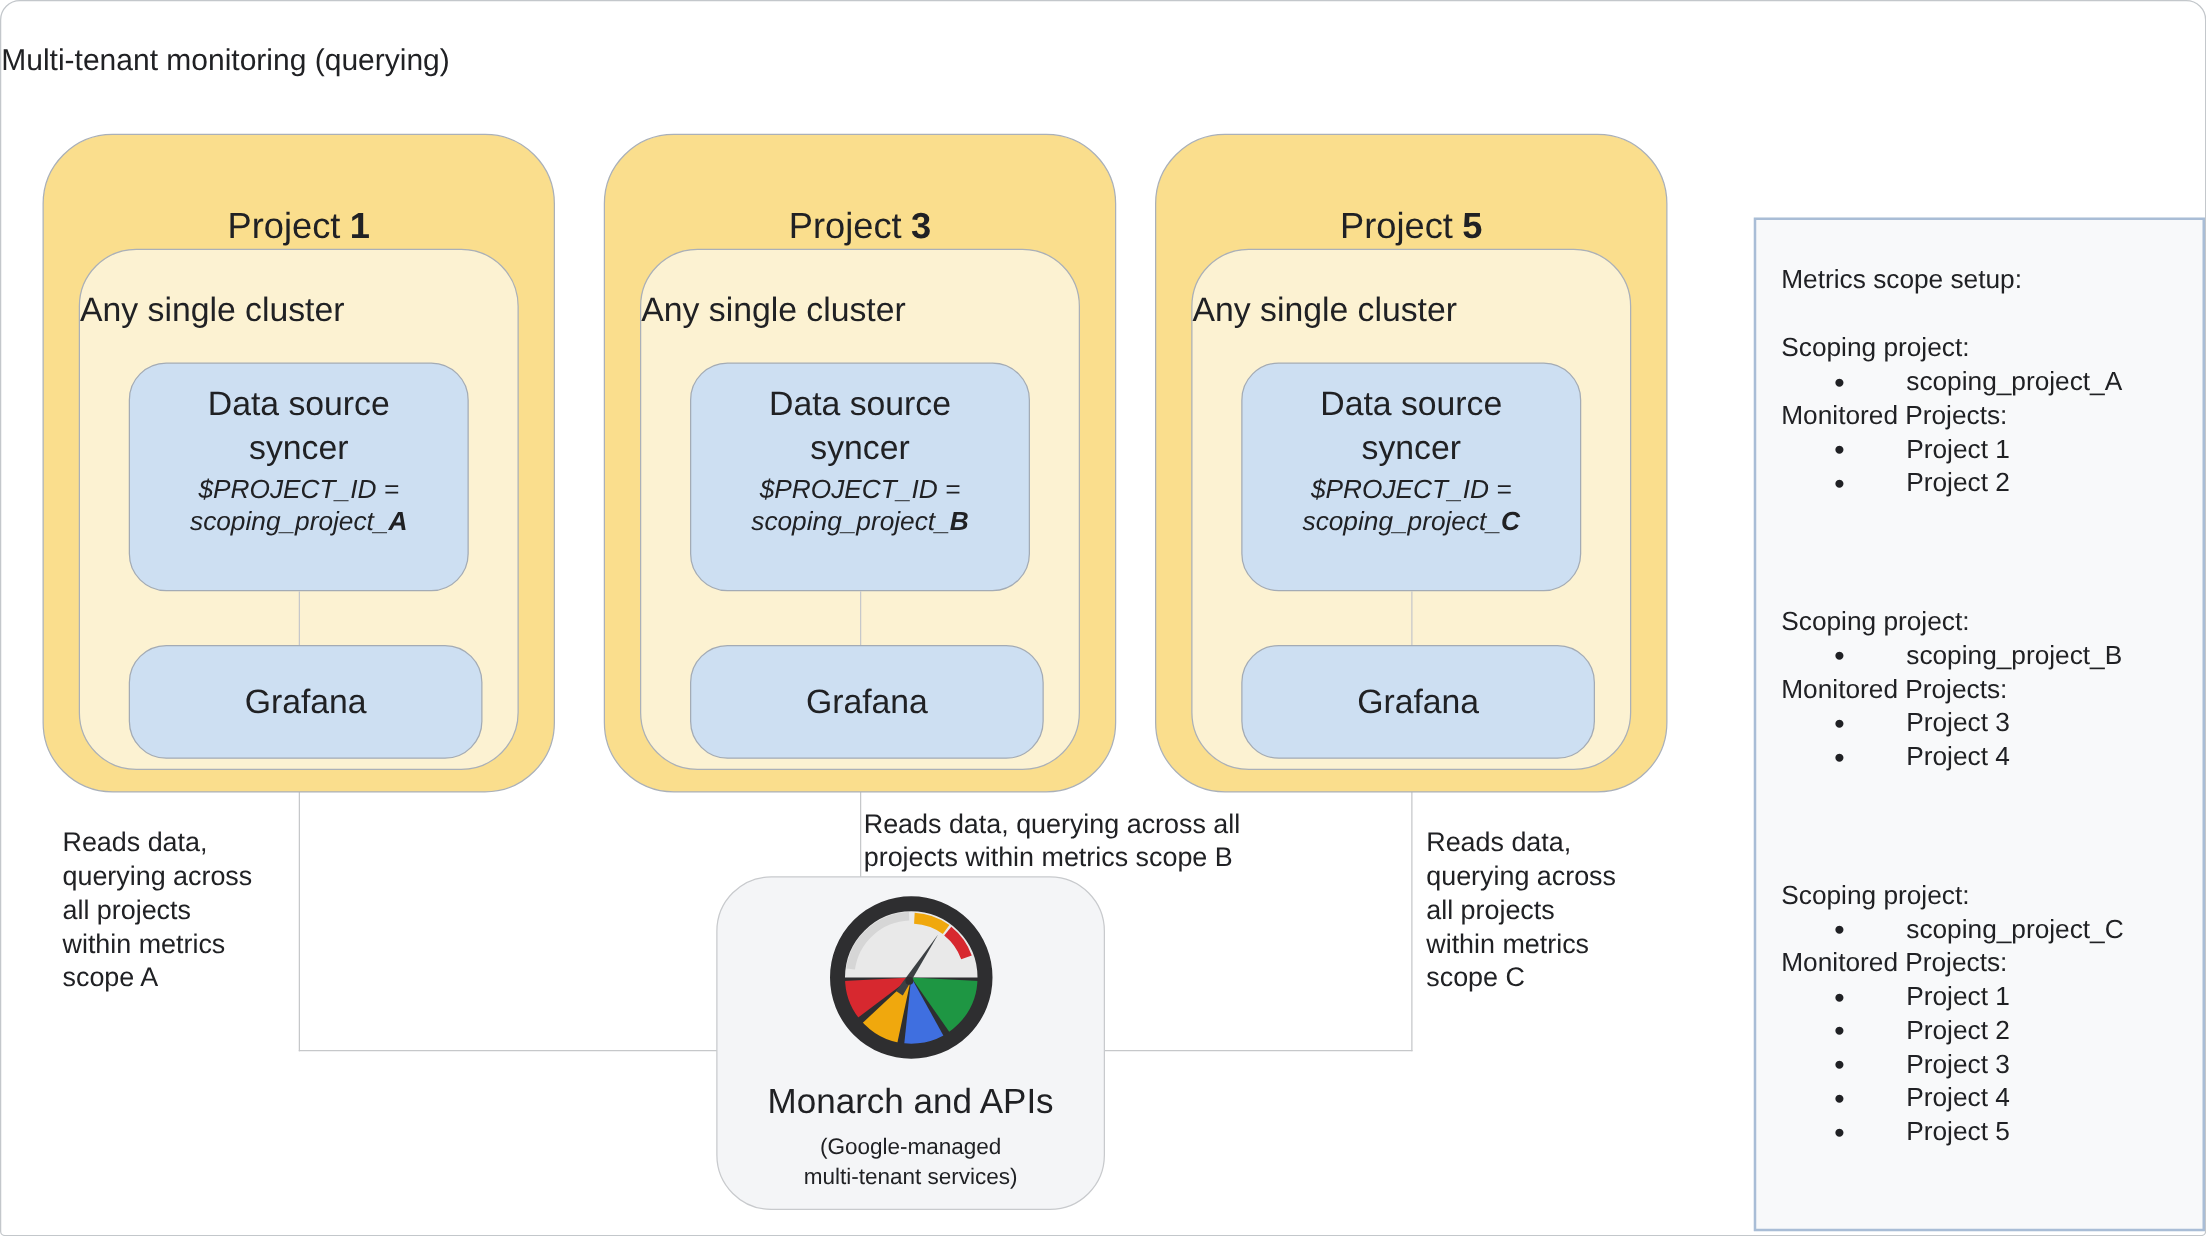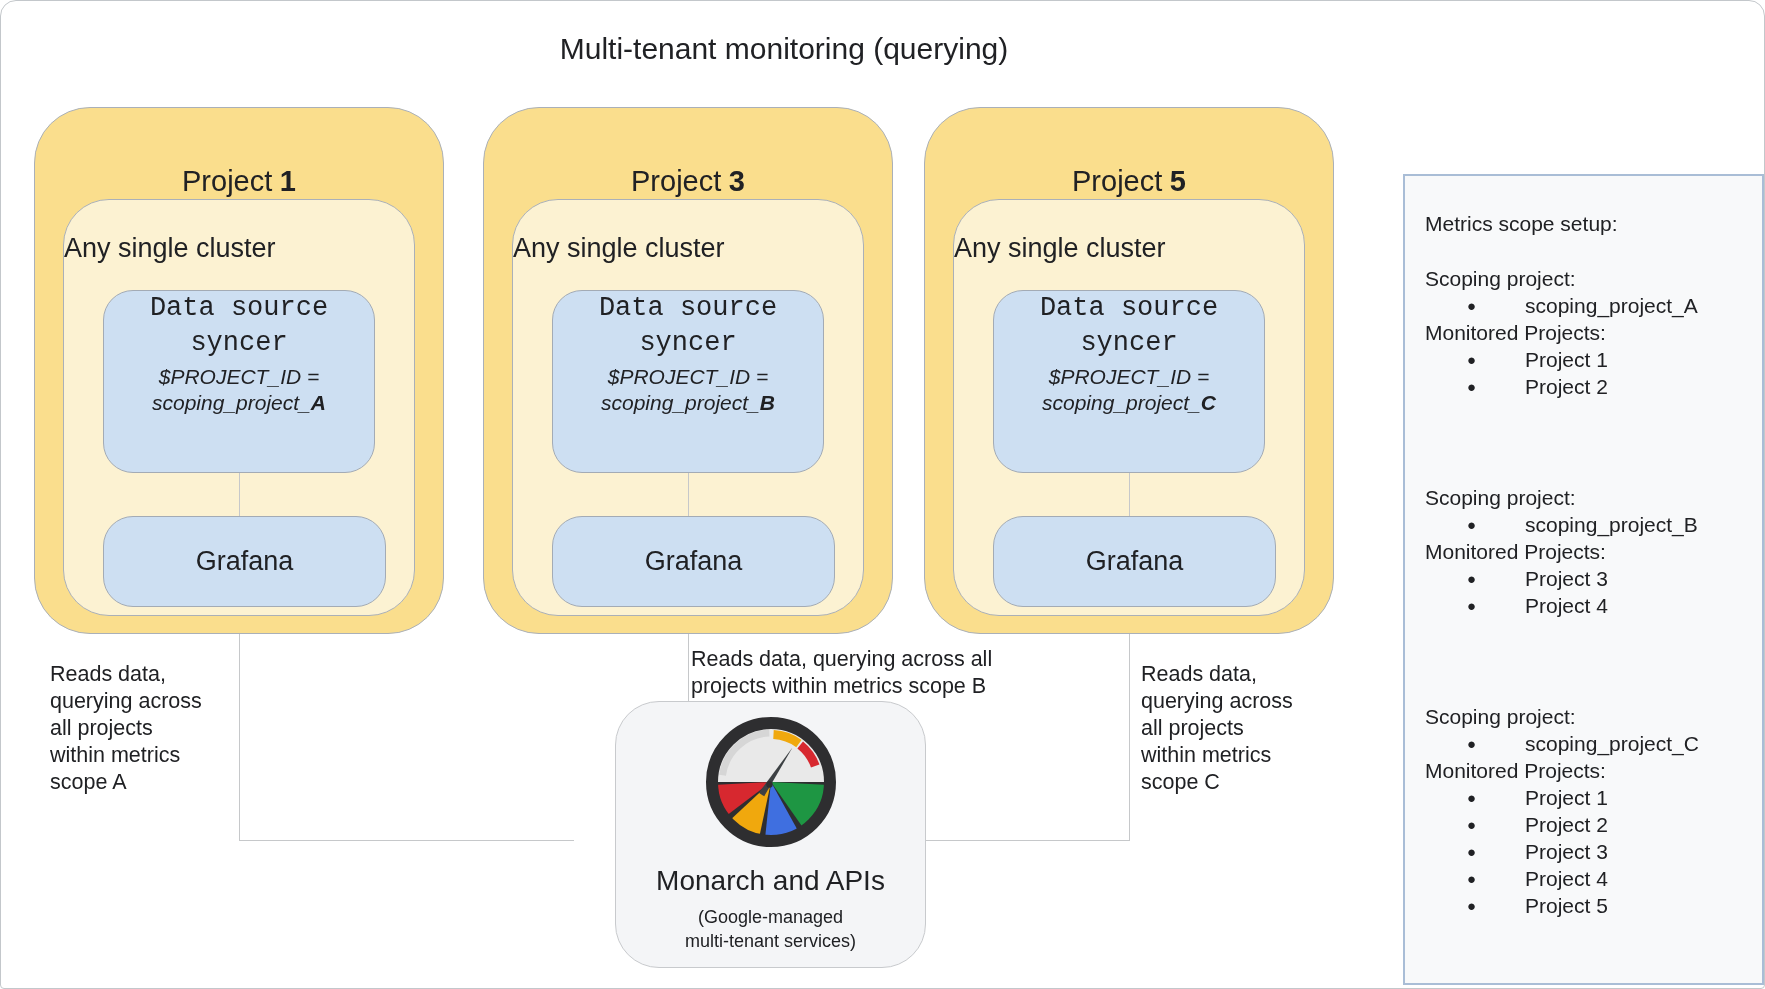--- a/index.html
+++ b/index.html
@@ -10,57 +10,57 @@
     --logoRed:#D7282F; --logoYellow:#F0A80D; --logoBlue:#3F6FE0;
     --logoGreen:#1E9643; --logoDark:#2E2E30;
   }
   html,body{margin:0;padding:0;background:#ffffff;}
   .canvas{
     position:relative; width:1765px; height:989px; background:#fff;
     border:1.5px solid #C3C7CB; border-radius:16px 16px 4px 4px;
     overflow:hidden; box-sizing:border-box;
     font-family:"Liberation Sans", sans-serif; color:var(--textColor);
   }
-  .diagram-title{position:absolute; top:30px; left:0; width:1566px; text-align:center;
-    font-size:30px; line-height:36px;}
+  .diagram-title{position:absolute; top:30px; left:0; width:1566px; text-align:left;
+    font-size:24px; line-height:36px;}
   
   .vline{position:absolute; width:0; border-left:1.5px solid var(--lineColor);}
   .hline{position:absolute; height:0; border-top:1.5px solid var(--lineColor);}
   
   .project{position:absolute; top:106px; width:410px; height:527px;
     background:var(--outerYellow); border:1.5px solid var(--boxBorder);
     border-radius:56px; box-sizing:border-box;}
   .proj-1{left:33px;} .proj-2{left:482px;} .proj-3{left:923px;}
   .project-title{position:absolute; top:0; left:0; right:0; height:90px;
     display:flex; align-items:flex-end; justify-content:center; font-size:29px;}
   .project-title b{margin-left:.26em;}
   .cluster{position:absolute; left:28px; right:28px; top:91px; bottom:17px;
     background:var(--innerYellow); border:1.5px solid var(--boxBorder);
     border-radius:46px; box-sizing:border-box;}
   .cluster-title{position:absolute; top:33px; left:0; width:100%; text-align:left; font-size:27px;}
   .syncer{position:absolute; left:39px; right:39px; top:90px; height:183px;
     background:var(--blueFill); border:1.5px solid var(--blueBorder);
     border-radius:30px; box-sizing:border-box; text-align:center;}
-  .syncer-name{font-size:27px; line-height:35px;font-family:Liberation Mono, monospace;}
+  .syncer-name{margin-top:15px; font-size:27px; line-height:35px;}
   .syncer-var{font-style:italic; font-size:21px; line-height:26px; margin-top:3px;}
   .drop-line{position:absolute; left:50%; top:273px; height:43px; width:0;
     border-left:1.5px solid var(--lineColor);}
   .grafana{position:absolute; left:39px; right:28px; top:316px; height:91px;
     background:var(--blueFill); border:1.5px solid var(--blueBorder);
     border-radius:30px; box-sizing:border-box;
     display:flex; align-items:center; justify-content:center; font-size:27px;}
   
   .note{position:absolute; font-size:21.5px; line-height:27px; white-space:pre-line;}
   .note-a{left:49px; top:660px;}
   .note-b{left:690px; top:645px;}
   .note-c{left:1140px; top:660px;}
   
   .monarch{position:absolute; left:572px; top:700px; width:311px; height:267px;
     background:var(--monarchFill); border:1.5px solid var(--monarchBorder);
-    border-radius:44px; box-sizing:border-box; text-align:center;margin-left:42px;}
+    border-radius:44px; box-sizing:border-box; text-align:center;}
   .monarch-logo{position:absolute; top:12px; left:50%; transform:translateX(-50%);}
   .monarch-title{position:absolute; top:163px; left:0; width:100%; font-size:28px;}
   .monarch-sub{position:absolute; top:203px; left:0; width:100%; font-size:18px;
     line-height:24px; white-space:pre-line;}
   
   .panel{position:absolute; left:1402px; top:173px; width:361px; height:811px;
     background:var(--panelFill); border:2px solid var(--panelBorder); box-sizing:border-box;}
   .panel-inner{padding:34px 14px 0 20px; font-size:21px; line-height:27px;}
   .scope-block{margin-top:28px;}
   .scope-block.gap{margin-top:84px;}

